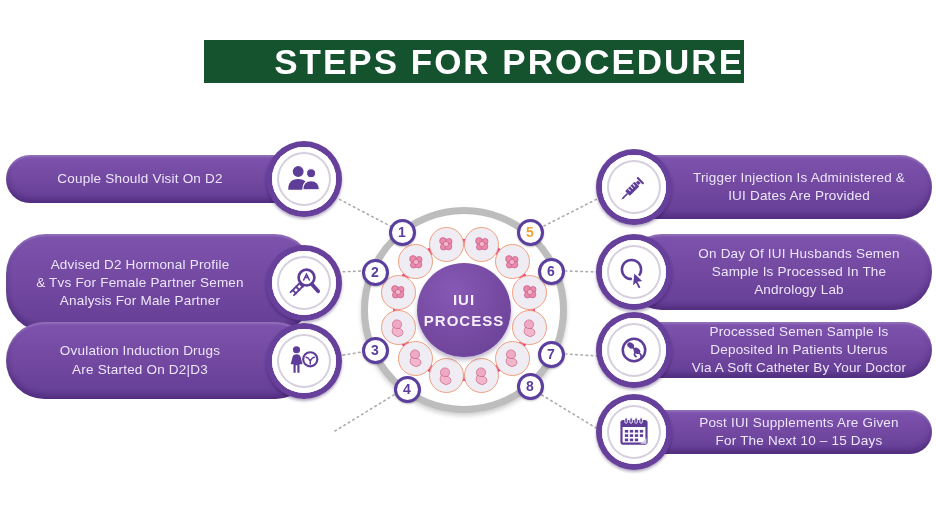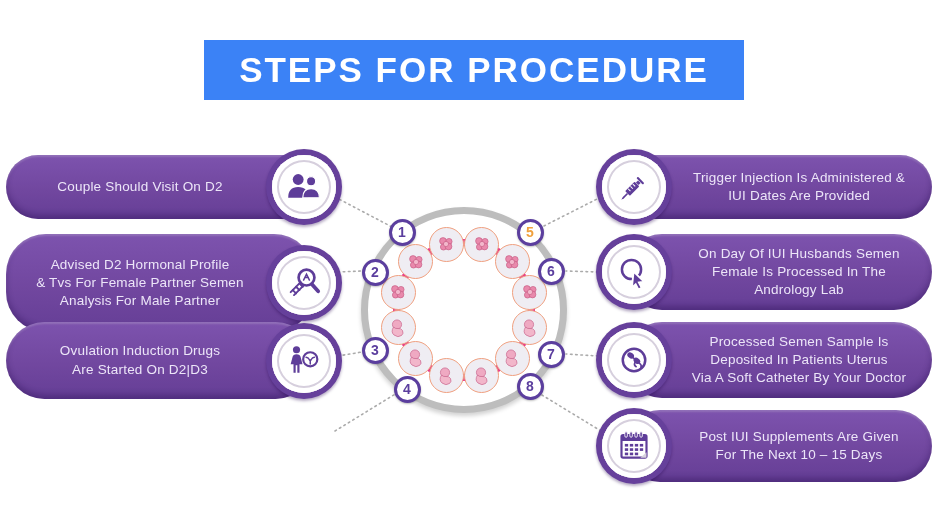--- a/index.html
+++ b/index.html
@@ -2,22 +2,22 @@
 <html><head>
 <meta charset="utf-8">
 <style>
   html,body{margin:0;padding:0;background:#fff;}
   .stage{
     position:relative;width:936px;height:510px;background:#ffffff;overflow:hidden;
     font-family:"Liberation Sans",sans-serif;
   }
   
   .banner{
-    position:absolute;left:204px;top:40px;width:540px;height:60px;
-    background:#3b82f6;display:flex;align-items:center;justify-content:center;
+    position:absolute;left:204px;top:40px;width:540px;height:43px;
+    background:#14532d;display:flex;align-items:center;justify-content:flex-end;
   }
   .banner h1{
     margin:0;color:#ffffff;font-size:35px;font-weight:bold;letter-spacing:2px;white-space:nowrap;
   }
   
   .step{position:absolute;width:336px;z-index:2;}
   .step .pill{
     position:absolute;top:0;bottom:0;border-radius:40px;
     background:linear-gradient(180deg,#7d53ae 0%,#71479f 55%,#653e96 100%);
     box-shadow:inset 0 2px 2px rgba(255,255,255,.18), inset 0 -4px 6px rgba(30,5,70,.32);
@@ -92,21 +92,21 @@
       <path d="M338 272 L362 271"></path>
       <path d="M338 356 L362 352"></path>
       <path d="M335 431 L397 393"></path>
       <path d="M601 197 L540 228"></path>
       <path d="M598 272 L566 271"></path>
       <path d="M598 356 L566 354"></path>
       <path d="M601 431 L537 392"></path>
     </g>
   </svg>
 
-  <div class="step left" style="left:6px;top:155px;height:64px;">
+  <div class="step left" style="left:6px;top:155px;height:48px;">
     <div class="pill">
       <div class="pill-text">Couple Should Visit On D2</div>
     </div>
     <div class="icon-badge">
       <div class="icon-ring">
         <svg viewBox="0 0 48 48" width="40" height="40">
           <g fill="#5E3D99">
             <circle cx="17" cy="15" r="6.5"></circle>
             <path d="M5 37 q0 -13 12 -13 q12 0 12 13 z"></path>
             <circle cx="32.5" cy="17" r="5.5" stroke="#fff" stroke-width="1.4"></circle>
@@ -185,34 +185,34 @@
             </g>
           </g>
         </svg>
       </div>
     </div>
   </div>
 
   <div class="step right" style="left:596px;top:234px;height:76px;">
     <div class="pill">
       <div class="pill-text">On Day Of IUI Husbands Semen
-Female Is Processed In The
+Sample Is Processed In The
 Andrology Lab</div>
     </div>
     <div class="icon-badge">
       <div class="icon-ring">
         <svg viewBox="0 0 48 48" width="40" height="40">
           <circle cx="21" cy="21" r="11.5" fill="none" stroke="#5E3D99" stroke-width="3"></circle>
           <path d="M23.5 23.5 L36 35.5 L29.8 36.6 L33.2 43 L29.2 45 L26 38.6 L21.5 42.8 Z" fill="#5E3D99" stroke="#ffffff" stroke-width="2.2"></path>
         </svg>
       </div>
     </div>
   </div>
 
-  <div class="step right" style="left:596px;top:322px;height:76px;">
+  <div class="step right" style="left:596px;top:322px;height:56px;">
     <div class="pill">
       <div class="pill-text">Processed Semen Sample Is
 Deposited In Patients Uterus
 Via A Soft Catheter By Your Doctor</div>
     </div>
     <div class="icon-badge">
       <div class="icon-ring">
         <svg viewBox="0 0 48 48" width="40" height="40">
           <circle cx="24" cy="24" r="13.5" fill="none" stroke="#5E3D99" stroke-width="3"></circle>
           <g fill="#5E3D99">
@@ -221,21 +221,21 @@
           </g>
           <g fill="none" stroke="#5E3D99" stroke-width="2" stroke-linecap="round">
             <path d="M22.8 21.2 q4 2.5 2.2 6.2 q-1.4 3 1.6 4.6"></path>
             <path d="M30.3 27.8 q3.4 2.2 2 5.4"></path>
           </g>
         </svg>
       </div>
     </div>
   </div>
 
-  <div class="step right" style="left:596px;top:410px;height:72px;">
+  <div class="step right" style="left:596px;top:410px;height:44px;">
     <div class="pill">
       <div class="pill-text">Post IUI Supplements Are Given
 For The Next 10 – 15 Days</div>
     </div>
     <div class="icon-badge">
       <div class="icon-ring">
         <svg viewBox="0 0 48 48" width="40" height="40">
           <rect x="9" y="11" width="30" height="27" rx="2" fill="#ffffff" stroke="#5E3D99" stroke-width="2.6"></rect>
           <path d="M9 12 q0 -1 1 -1 h28 q1 0 1 1 v6 h-30 z" fill="#5E3D99"></path>
           <g fill="#5E3D99" stroke="#ffffff" stroke-width="1">
@@ -258,20 +258,24 @@
               <rect x="25" y="31.9" width="4" height="3.2"></rect>
           </g>
           <path d="M39 31.5 l-7.5 6.5 h7.5 z" fill="#d8d2de"></path>
         </svg>
       </div>
     </div>
   </div>
 
   <div class="ring-outer"></div>
   <div class="ring-pink"></div>
+  <div class="hub">
+    <span>IUI</span>
+    <span>PROCESS</span>
+  </div>
 
 <div class="embryo" style="left: 464.1px; top: 226.817px;">
       <svg viewBox="0 0 24 24">
         <g fill="#E989AC" stroke="#C2557E" stroke-width="0.6">
           <circle cx="9" cy="9" r="3.4"></circle>
           <circle cx="15" cy="9.5" r="3.1"></circle>
           <circle cx="9.5" cy="15" r="3.1"></circle>
           <circle cx="14.5" cy="14.5" r="3.4"></circle>
           <circle cx="12" cy="12" r="2.6" fill="#F3B8CC"></circle>
         </g>

